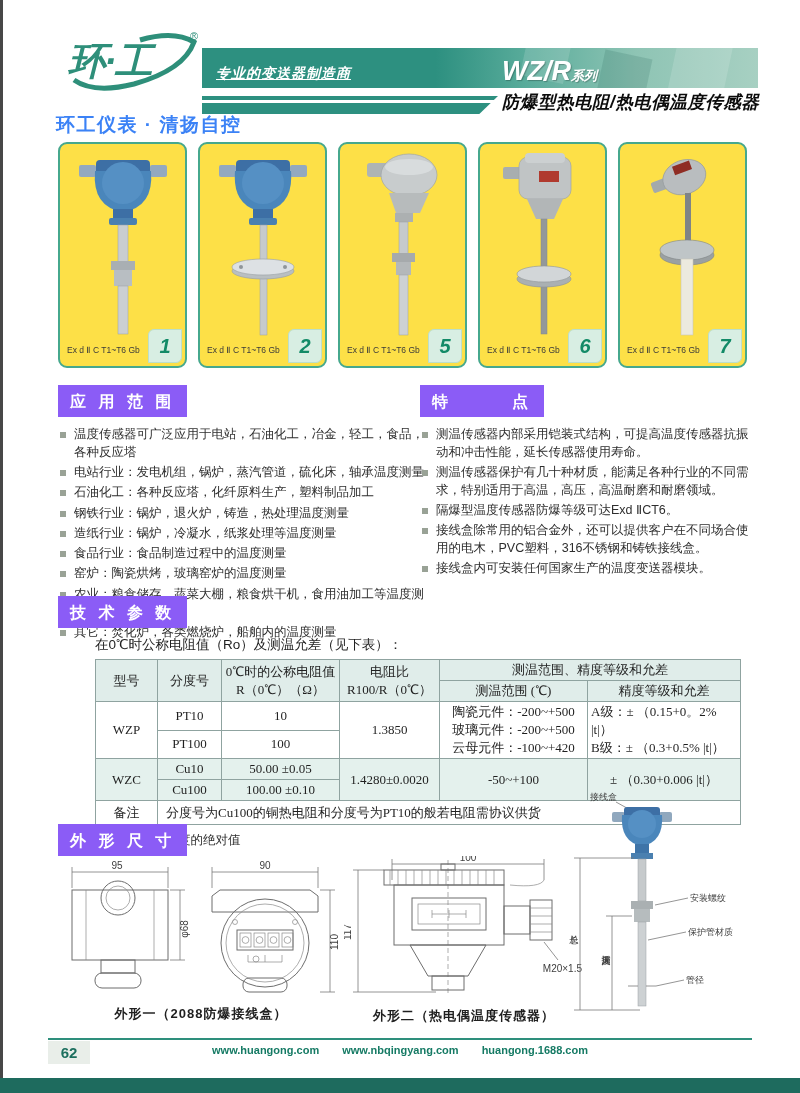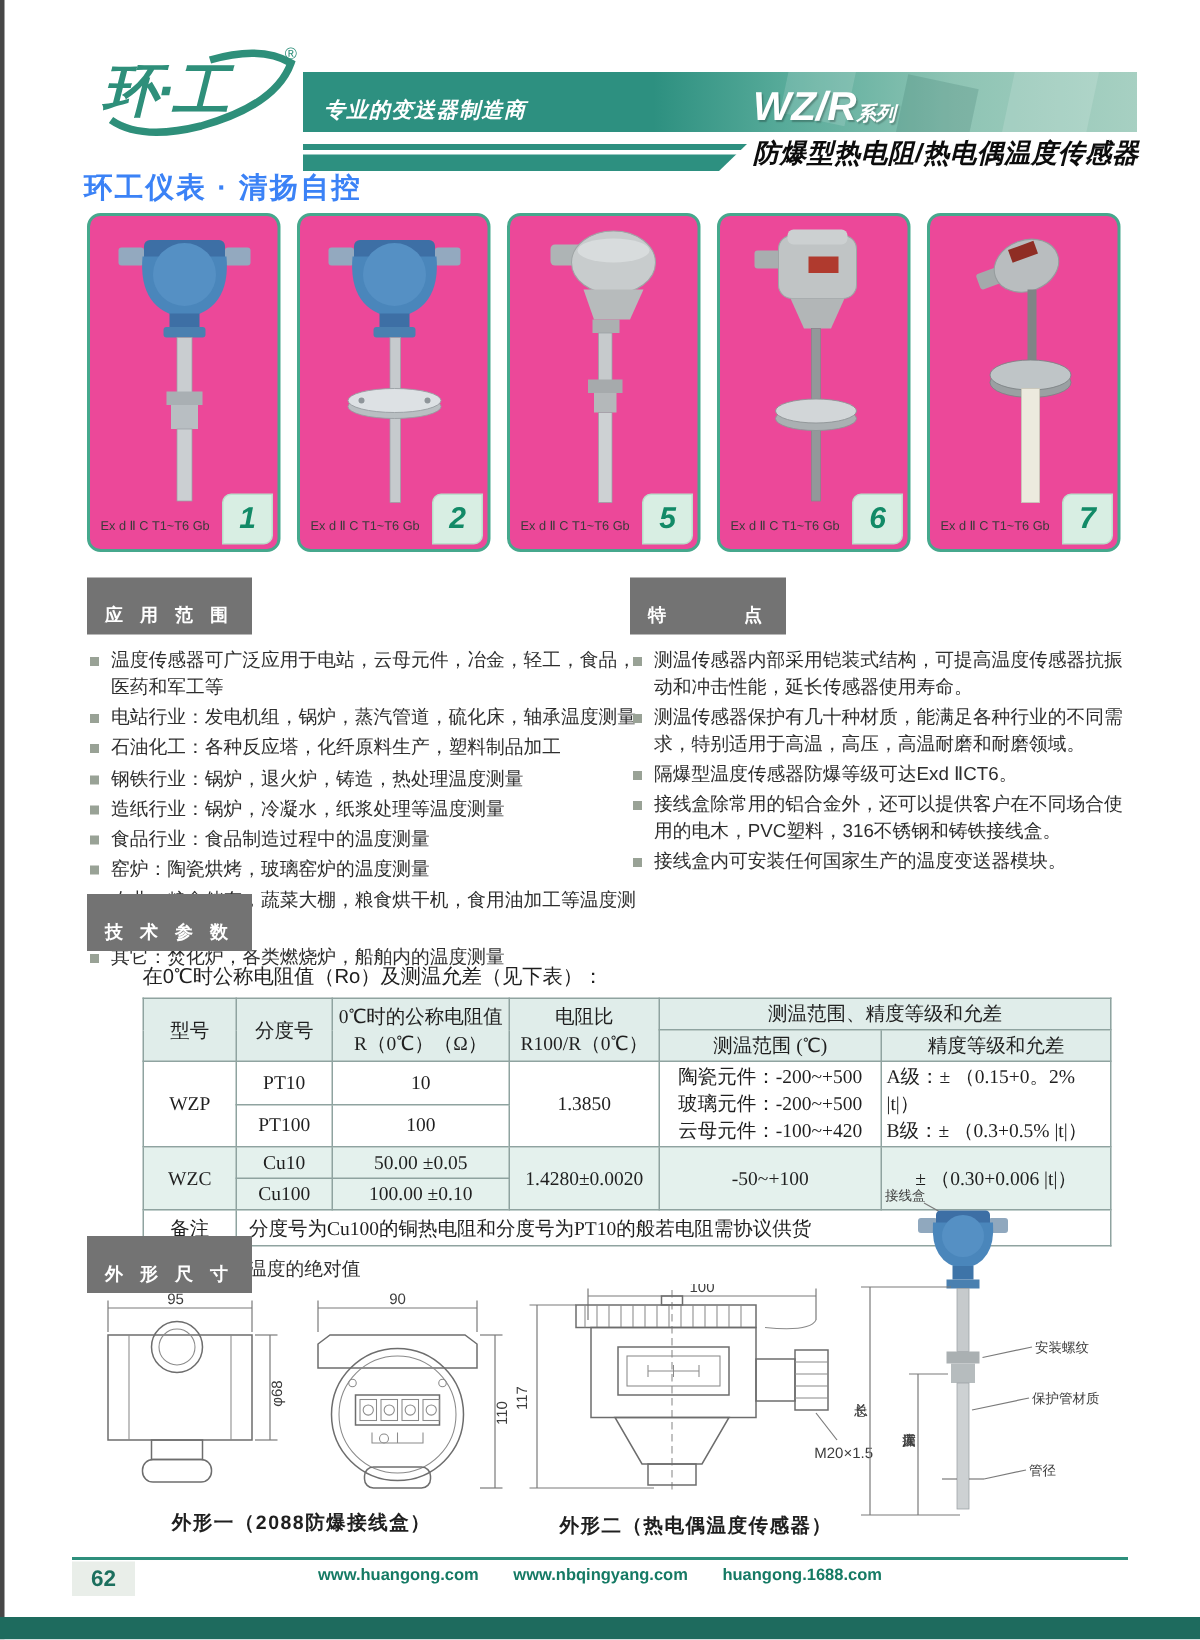--- a/index.html
+++ b/index.html
@@ -21,44 +21,44 @@
 
   .band1 {
     position:absolute; left:202px; top:48px; width:556px; height:40px;
     background:linear-gradient(90deg,#2d9080 0%, #2d9080 42%, #58ab9a 58%, #8ec4b4 78%, #a7d0c2 100%);
     overflow:hidden;
   }
   .band1 .deco { position:absolute; background:rgba(255,255,255,0.14); transform:rotate(12deg); }
   .band1 .d1 { right:30px; top:-8px; width:55px; height:55px; }
   .band1 .d2 { right:110px; top:6px; width:48px; height:48px; background:rgba(40,100,90,0.18); }
   .band1 .d3 { right:190px; top:-12px; width:44px; height:44px; }
-  .tagline { position:absolute; left:14px; bottom:5px; color:#fff; font-style:italic; font-weight:bold; font-size:14px; letter-spacing:1px; }
+  .tagline { position:absolute; left:14px; bottom:5px; color:#fff; font-style:italic; font-weight:bold; font-size:14px; letter-spacing:1px;text-decoration:underline; }
   .series-wrap { position:absolute; left:300px; bottom:1px; color:#fff; font-style:italic; font-weight:bold; white-space:nowrap; text-shadow:1px 1px 1px rgba(0,0,0,0.25);}
   .series-main { font-size:27px; }
   .series-suffix { font-size:13px; }
 
   .title-row { position:absolute; left:202px; top:90px; width:570px; height:28px; }
   .stripes { position:absolute; left:0; top:6px; width:296px; height:20px;
     clip-path:polygon(0 0,100% 0,93% 100%,0 100%); }
   .stripes .s1 { height:4px; background:#2d9080; }
   .stripes .s2 { height:11px; margin-top:3px; background:#2d9080; }
   .doc-title { position:absolute; left:300px; top:0; font-size:17.5px; font-weight:bold; font-style:italic; color:#0c0c0c; letter-spacing:0.5px; white-space:nowrap;}
 
   
   .cards { position:absolute; left:58px; top:142px; width:692px; display:flex; gap:11px; }
-  .card { position:relative; width:129px; height:226px; border:2px solid #46a88d; border-radius:9px; background:#ec4899; }
+  .card { position:relative; width:129px; height:226px; border:2px solid #46a88d; border-radius:9px; background:#fde047; }
   .card svg.prod { position:absolute; left:50%; top:5px; transform:translateX(-50%); }
   .cert { position:absolute; left:7px; bottom:11px; font-size:8.5px; color:#3a3a3a; white-space:nowrap; }
   .numtile { position:absolute; right:3px; bottom:3px; width:34px; height:34px; background:#d8eee3;
     border:1px solid #badfcb; border-radius:6px 0 6px 0; color:#128a67; font-weight:bold; font-style:italic;
     font-size:20px; text-align:center; line-height:32px; }
 
   
-  .badge { display:inline-block; background:#737373; color:#fff; font-weight:bold; font-size:12px;
-    padding:17px 12px 4px; letter-spacing:4px; white-space:nowrap; }
+  .badge { display:inline-block; background:#8b5cf6; color:#fff; font-weight:bold; font-size:16px;
+    padding:7px 12px 4px; letter-spacing:4px; white-space:nowrap; }
 
   
   .app-section { position:absolute; left:58px; top:385px; width:366px; }
   .feat-section { position:absolute; left:420px; top:385px; width:338px; }
   .blist { list-style:none; margin-top:9px; font-size:12.5px; line-height:1.42; color:#2e2e2e; }
   .blist li { display:flex; margin-bottom:2.5px; }
   .blt { flex:0 0 6px; width:6px; height:6px; background:#99a296; margin:6px 8px 0 2px; }
 
   
   .tech-section { position:absolute; left:58px; top:596px; width:692px; }
@@ -217,21 +217,21 @@
       <div class="cert">Ex d Ⅱ C T1~T6 Gb</div>
       <div class="numtile">7</div>
     </div>
   </div>
 
   <div class="app-section">
     <span class="badge">应 用 范 围</span>
     <ul class="blist">
       <li>
           <span class="blt"></span>
-          <span>温度传感器可广泛应用于电站，云母元件，冶金，轻工，食品，医药和军工等</span>
+          <span>温度传感器可广泛应用于电站，石油化工，冶金，轻工，食品，各种反应塔</span>
         </li>
       <li>
           <span class="blt"></span>
           <span>电站行业：发电机组，锅炉，蒸汽管道，硫化床，轴承温度测量</span>
         </li>
       <li>
           <span class="blt"></span>
           <span>石油化工：各种反应塔，化纤原料生产，塑料制品加工</span>
         </li>
       <li>

